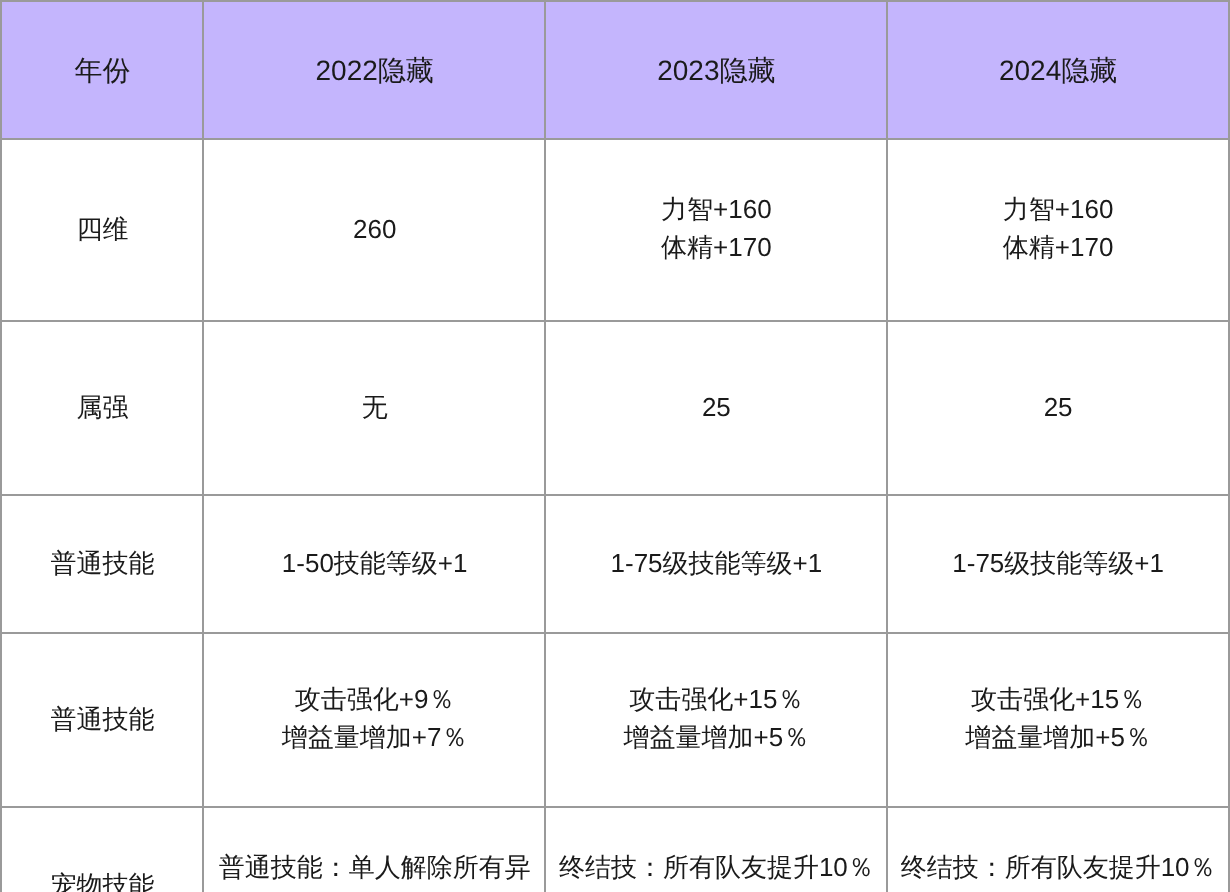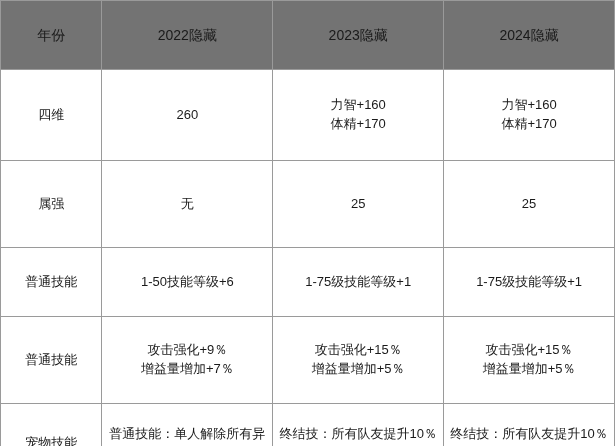--- a/index.html
+++ b/index.html
@@ -22,21 +22,21 @@
   #comparison-table td {
     border: 1px solid #9a9a9a;
     text-align: center;
     vertical-align: middle;
     padding: 4px 6px;
     line-height: 1.45;
     font-size: 13px;
     color: #1a1a1a;
   }
   #comparison-table thead td {
-    background: #737373;
+    background: #c4b5fd;
     font-size: 14px;
     font-weight: normal;
     height: 60px;
   }
   .col-label { width: 92px; }
   .col-year  { width: 155px; }
   .cell-line { display: block; white-space: nowrap; }
   .r-four td   { height: 82px; }
   .r-resist td { height: 78px; margin-top: 29px; }
   .r-skill td  { height: 60px; }
@@ -93,21 +93,21 @@
         <span class="cell-line">25</span>
       </td>
       <td>
         <span class="cell-line">25</span>
       </td>
     </tr>
 
     <tr class="r-skill">
       <td class="label-cell">普通技能</td>
       <td>
-        <span class="cell-line">1-50技能等级+6</span>
+        <span class="cell-line">1-50技能等级+1</span>
       </td>
       <td>
         <span class="cell-line">1-75级技能等级+1</span>
       </td>
       <td>
         <span class="cell-line">1-75级技能等级+1</span>
       </td>
     </tr>
 
     <tr class="r-bonus">

